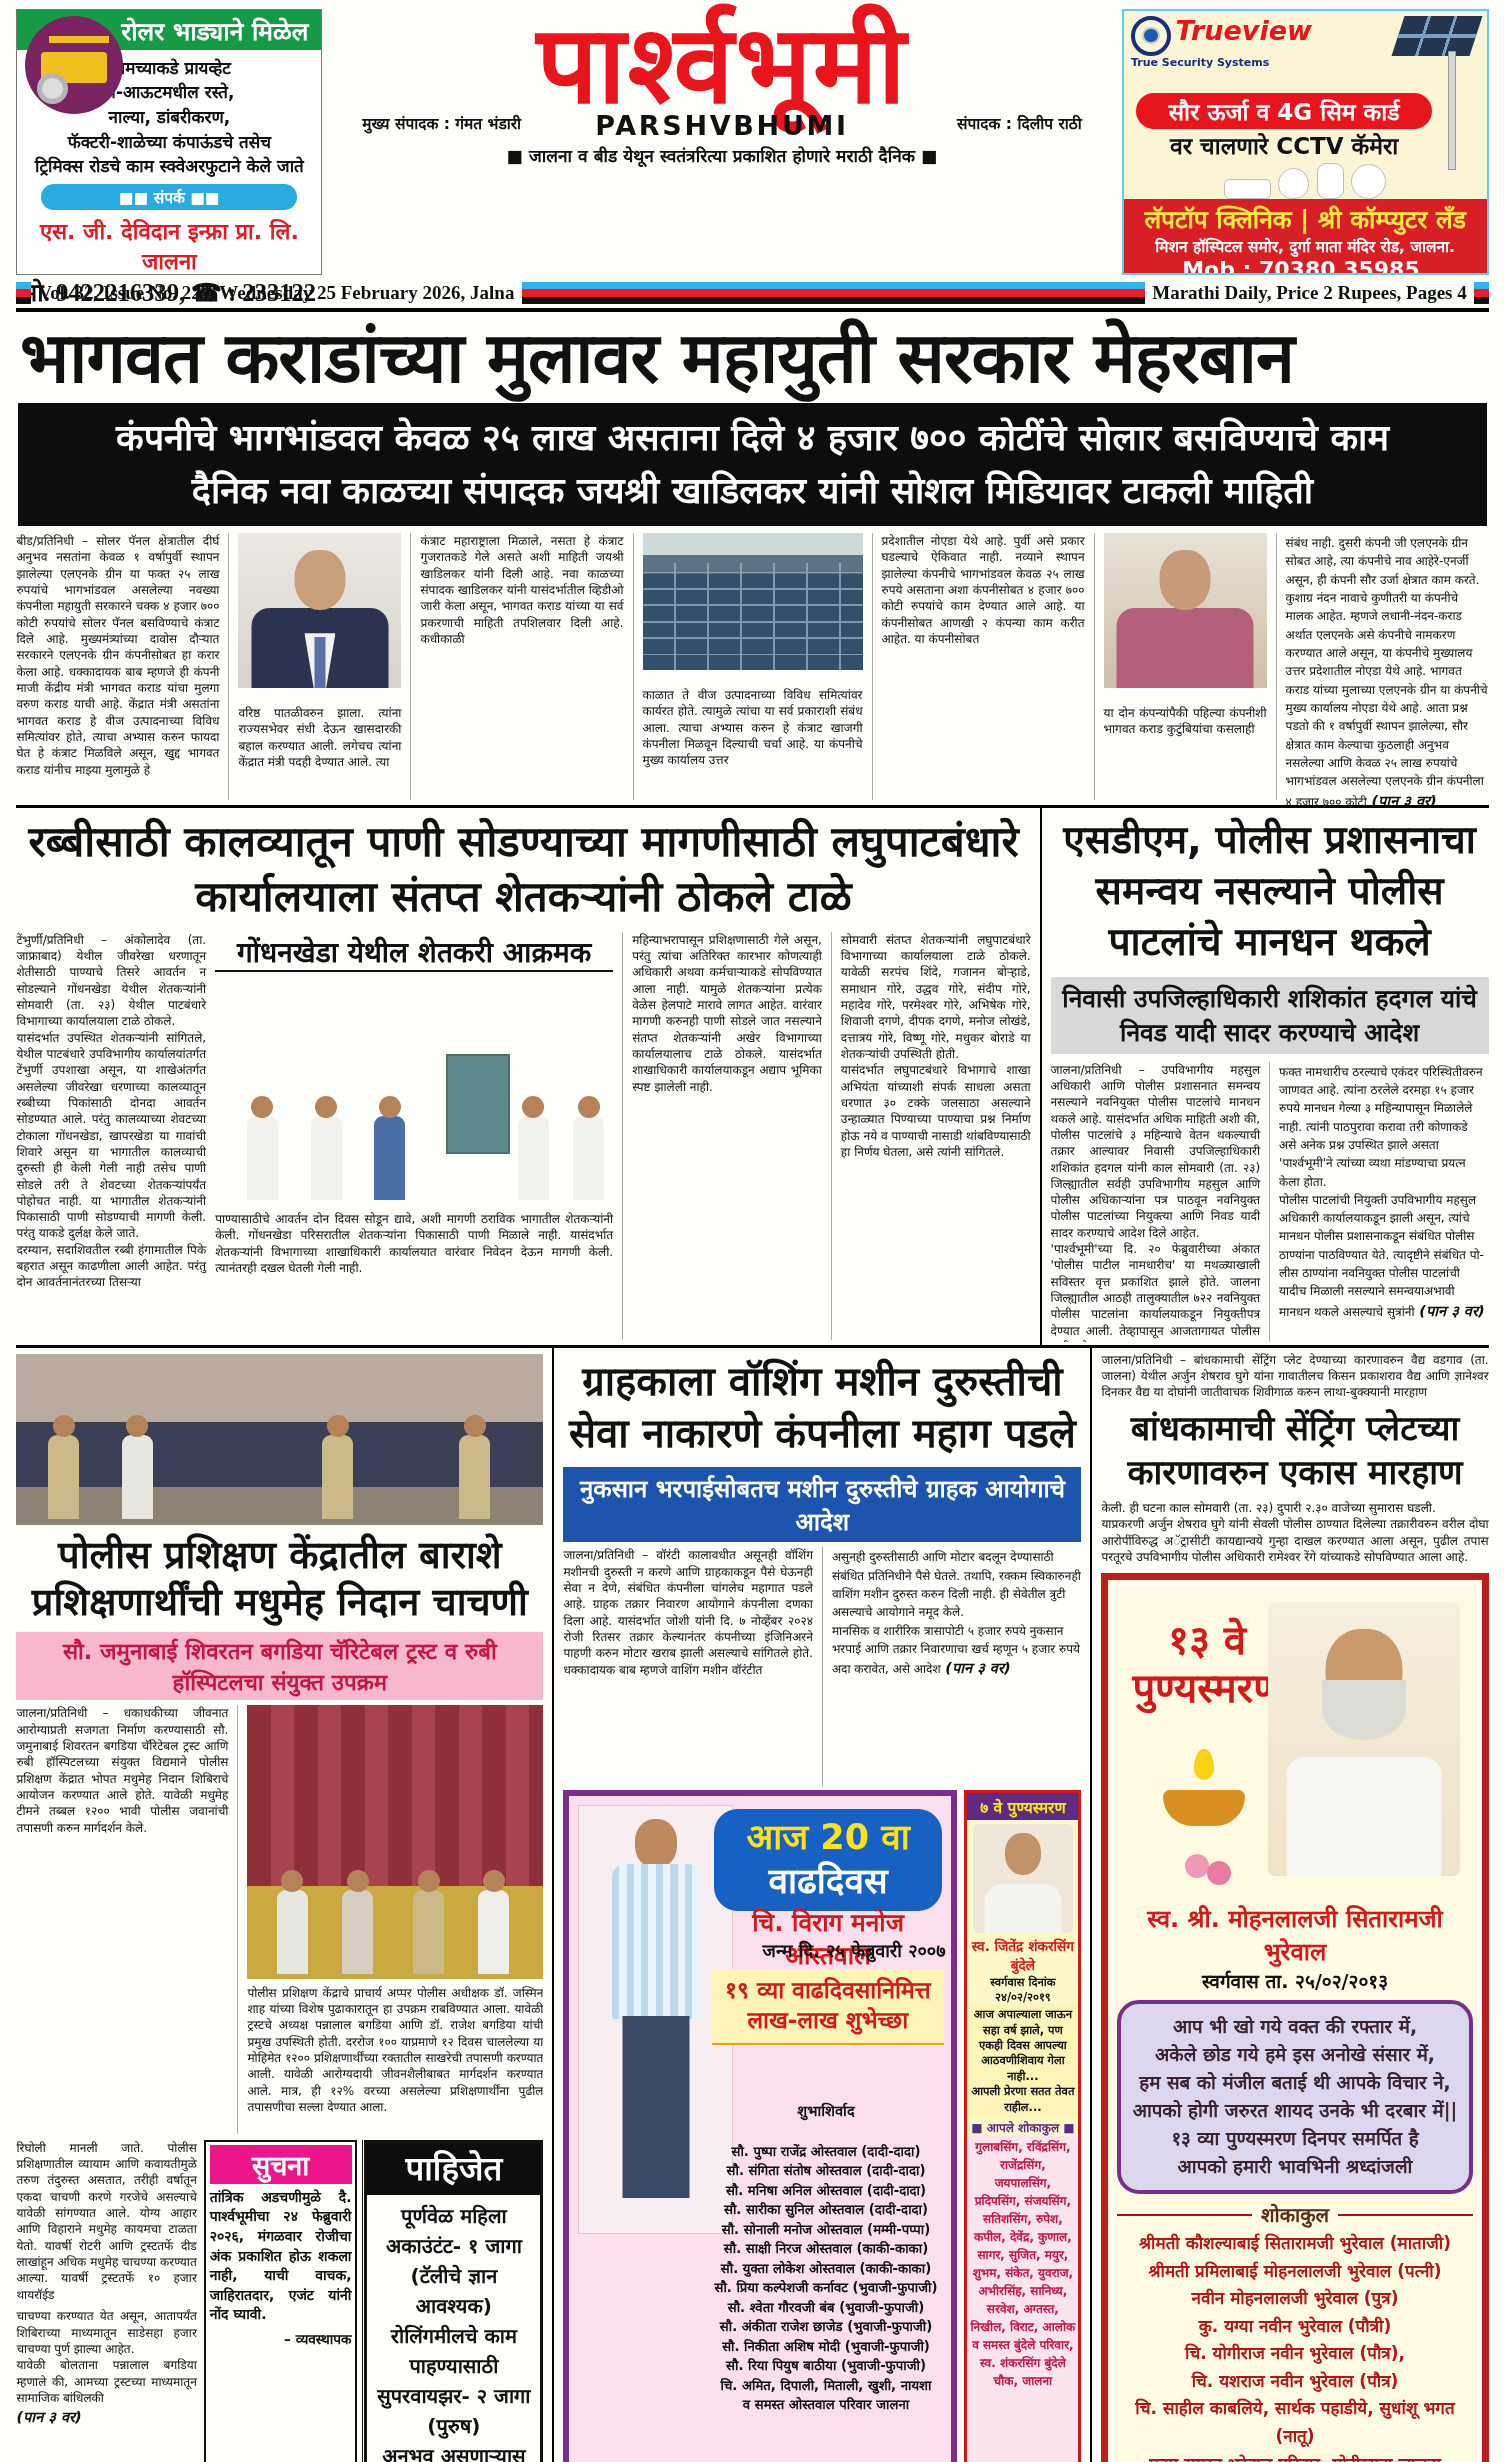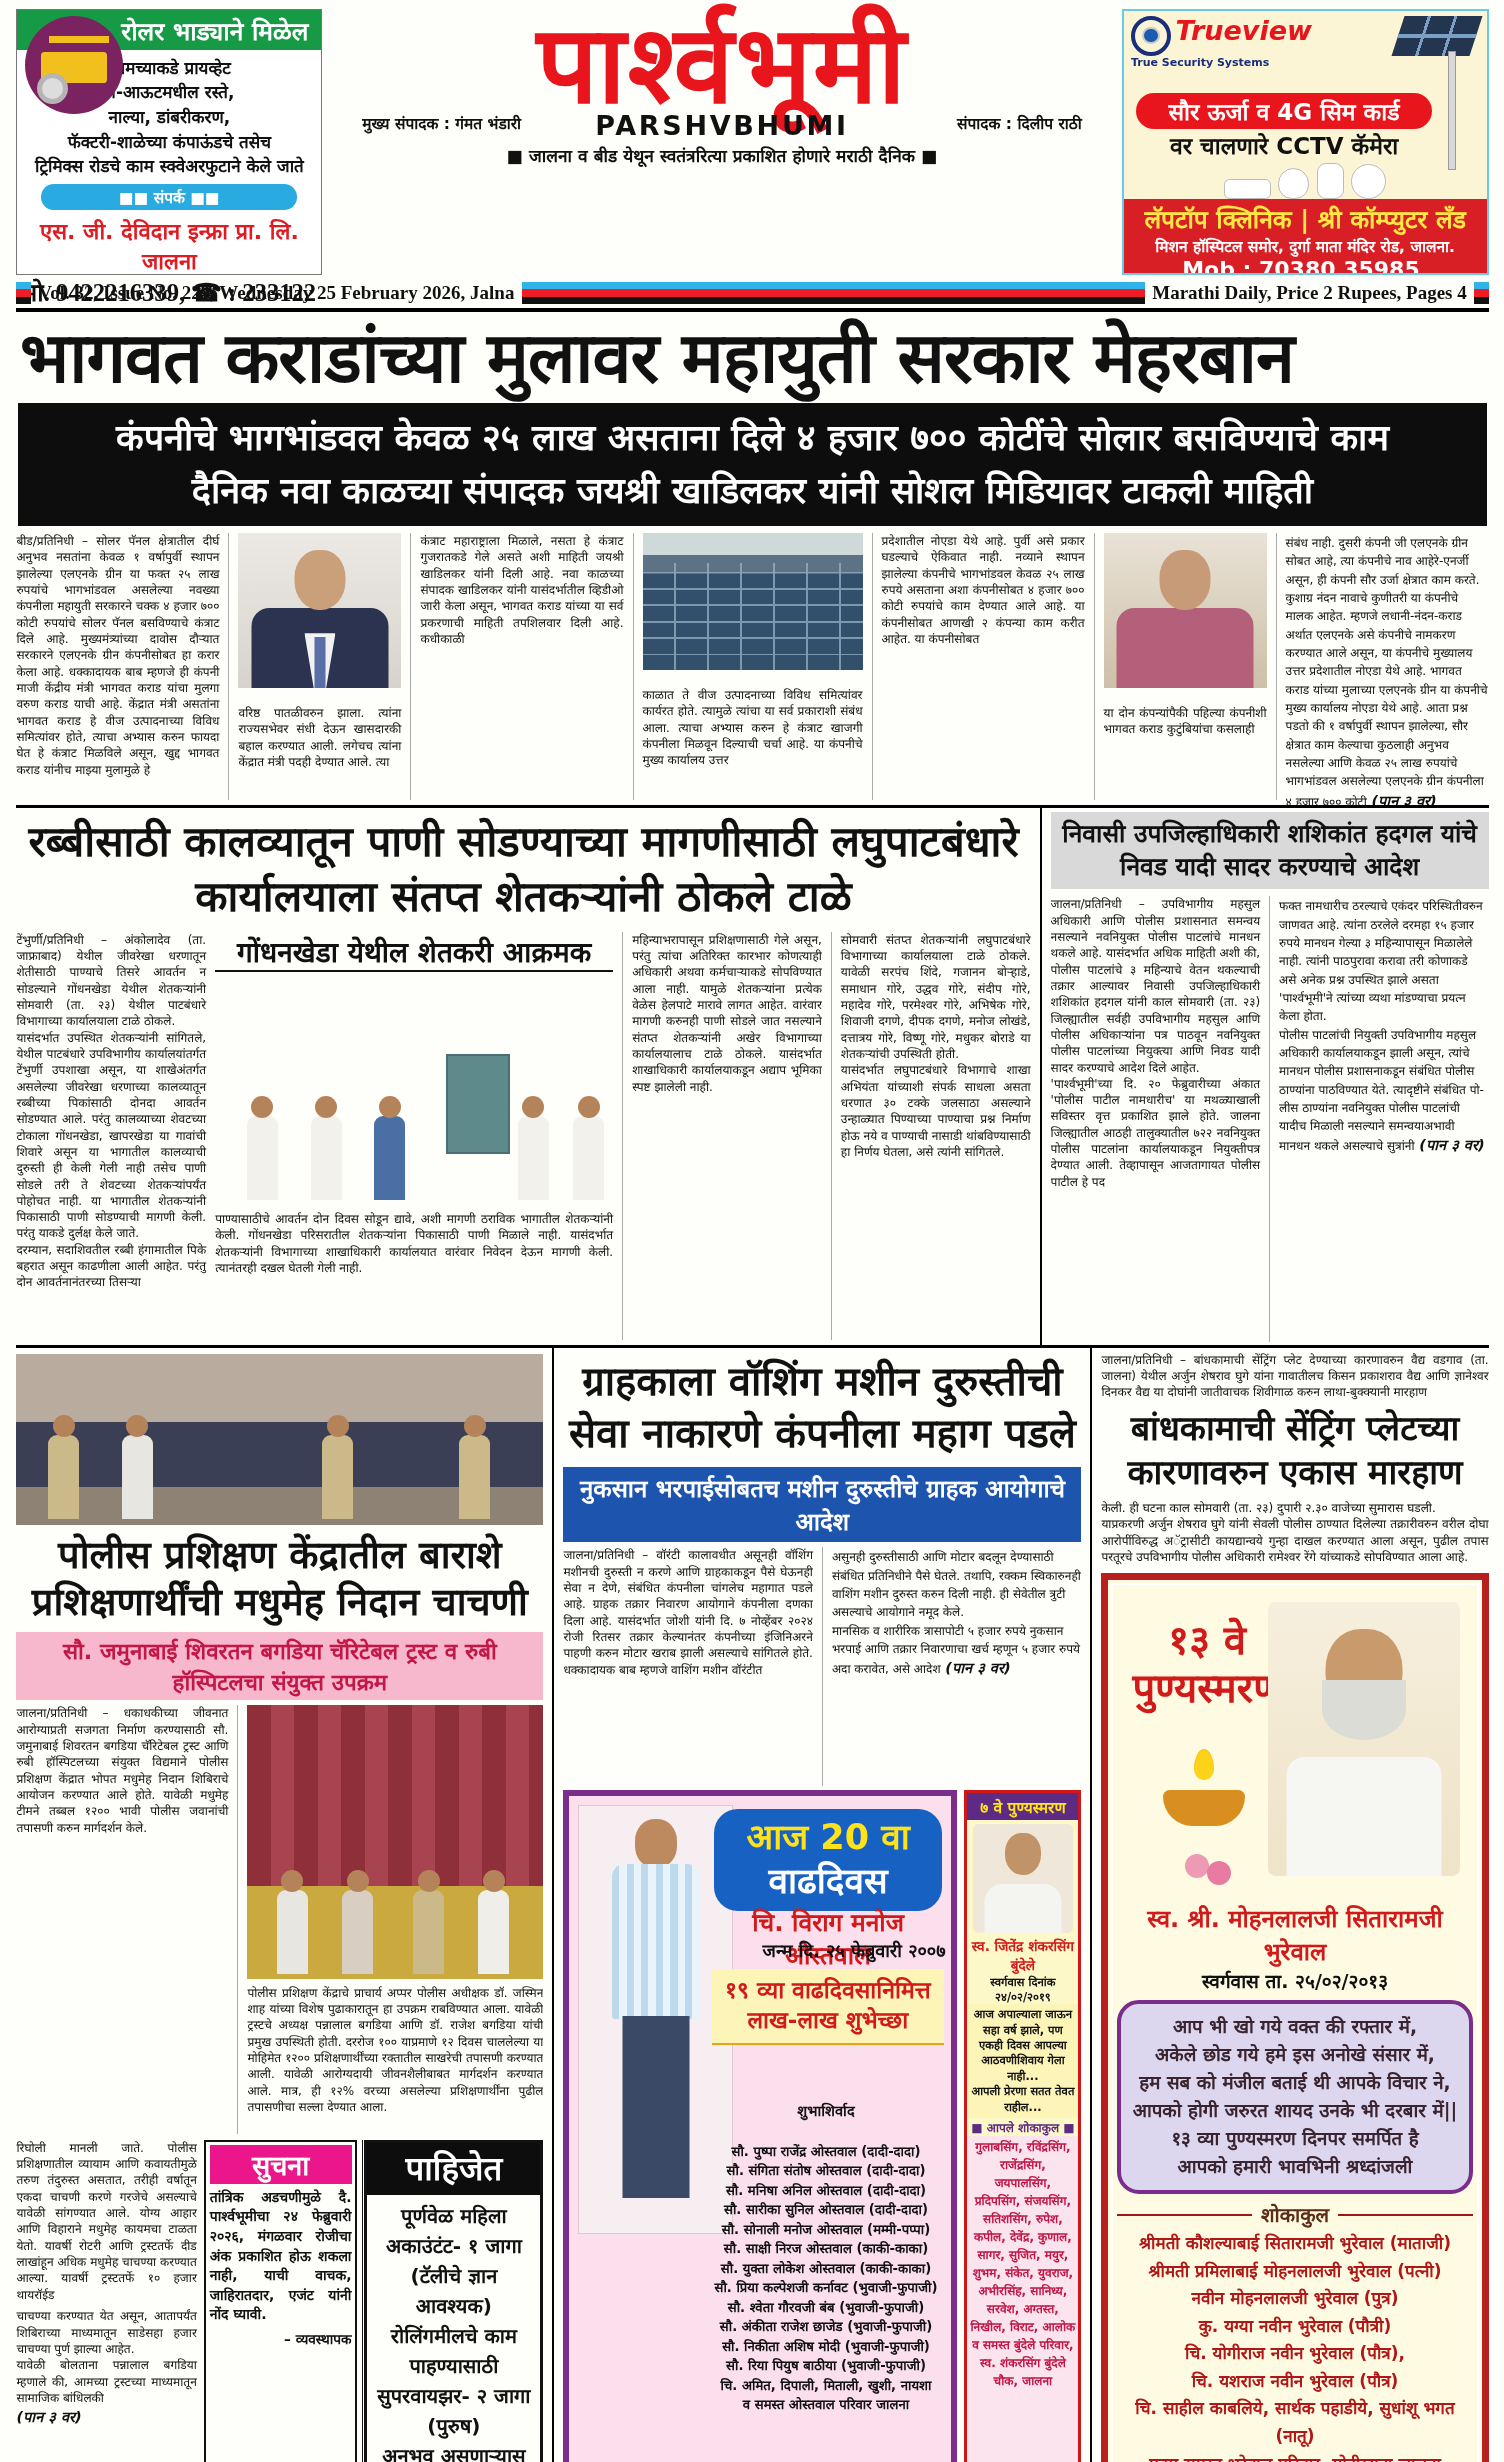--- a/index.html
+++ b/index.html
@@ -328,20 +328,21 @@
           </div>
           <div class="bodytext" style="margin-top:5.5px;">पाण्यासाठीचे आवर्तन दोन दिवस सोडून द्यावे, अशी मागणी ठराविक भागातील शेतकऱ्यांनी केली. गोंधनखेडा परिसरातील शेतकऱ्यांना पिकासाठी पाणी मिळाले नाही. यासंदर्भात शेतकऱ्यांनी विभागाच्या शाखाधिकारी कार्यालयात वारंवार निवेदन देऊन मागणी केली. त्यानंतरही दखल घेतली गेली नाही.</div>
         </div>
         <div class="lcol bodytext">महिन्याभरापासून प्रशिक्षणासाठी गेले असून, परंतु त्यांचा अतिरिक्त कारभार कोणत्याही अधिकारी अथवा कर्मचाऱ्याकडे सोपविण्यात आला नाही. यामुळे शेतकऱ्यांना प्रत्येक वेळेस हेलपाटे मारावे लागत आहेत. वारंवार मागणी करुनही पाणी सोडले जात नसल्याने संतप्त शेतकऱ्यांनी अखेर विभागाच्या कार्यालयालाच टाळे ठोकले. यासंदर्भात शाखाधिकारी कार्यालयाकडून अद्याप भूमिका स्पष्ट झालेली नाही.</div>
         <div class="lcol bodytext">सोमवारी संतप्त शेतकऱ्यांनी लघुपाटबंधारे विभागाच्या कार्यालयाला टाळे ठोकले. यावेळी सरपंच शिंदे, गजानन बोऱ्हाडे, समाधान गोरे, उद्धव गोरे, संदीप गोरे, महादेव गोरे, परमेश्वर गोरे, अभिषेक गोरे, शिवाजी दगणे, दीपक दगणे, मनोज लोखंडे, दत्तात्रय गोरे, विष्णू गोरे, मधुकर बोराडे या शेतकऱ्यांची उपस्थिती होती.
 यासंदर्भात लघुपाटबंधारे विभागाचे शाखा अभियंता यांच्याशी संपर्क साधला असता धरणात ३० टक्के जलसाठा असल्याने उन्हाळ्यात पिण्याच्या पाण्याचा प्रश्न निर्माण होऊ नये व पाण्याची नासाडी थांबविण्यासाठी हा निर्णय घेतला, असे त्यांनी सांगितले.</div>
       </div>
     </div>
 
     <div class="b2-right">
+      <h2>एसडीएम, पोलीस प्रशासनाचा समन्वय नसल्याने पोलीस पाटलांचे मानधन थकले</h2>
       <div class="graybox">निवासी उपजिल्हाधिकारी शशिकांत हदगल यांचे निवड यादी सादर करण्याचे आदेश</div>
       <div class="cols2">
         <div class="bodytext">जालना/प्रतिनिधी – उपविभागीय महसुल अधिकारी आणि पोलीस प्रशासनात समन्वय नसल्याने नवनियुक्त पोलीस पाटलांचे मानधन थकले आहे. यासंदर्भात अधिक माहिती अशी की, पोलीस पाटलांचे ३ महिन्याचे वेतन थकल्याची तक्रार आल्यावर निवासी उपजिल्हाधिकारी शशिकांत हदगल यांनी काल सोमवारी (ता. २३) जिल्ह्यातील सर्वही उपविभागीय महसुल आणि पोलीस अधिकाऱ्यांना पत्र पाठवून नवनियुक्त पोलीस पाटलांच्या नियुक्त्या आणि निवड यादी सादर करण्याचे आदेश दिले आहेत.
 'पार्श्वभूमी'च्या दि. २० फेब्रुवारीच्या अंकात 'पोलीस पाटील नामधारीच' या मथळ्याखाली सविस्तर वृत्त प्रकाशित झाले होते. जालना जिल्ह्यातील आठही तालुक्यातील ७२२ नवनियुक्त पोलीस पाटलांना कार्यालयाकडून नियुक्तीपत्र देण्यात आली. तेव्हापासून आजतागायत पोलीस पाटील हे पद</div>
         <div>
           <span class="bodytext" style="display:inline">फक्त नामधारीच ठरल्याचे एकंदर परिस्थितीवरुन जाणवत आहे. त्यांना ठरलेले दरमहा १५ हजार रुपये मानधन गेल्या ३ महिन्यापासून मिळालेले नाही. त्यांनी पाठपुरावा करावा तरी कोणाकडे असे अनेक प्रश्न उपस्थित झाले असता 'पार्श्वभूमी'ने त्यांच्या व्यथा मांडण्याचा प्रयत्न केला होता.
 पोलीस पाटलांची नियुक्ती उपविभागीय महसुल अधिकारी कार्यालयाकडून झाली असून, त्यांचे मानधन पोलीस प्रशासनाकडून संबंधित पोलीस ठाण्यांना पाठविण्यात येते. त्यादृष्टीने संबंधित पो- लीस ठाण्यांना नवनियुक्त पोलीस पाटलांची यादीच मिळाली नसल्याने समन्वयाअभावी मानधन थकले असल्याचे सुत्रांनी</span>
           <span class="jump">(पान ३ वर)</span>
         </div>
       </div>

